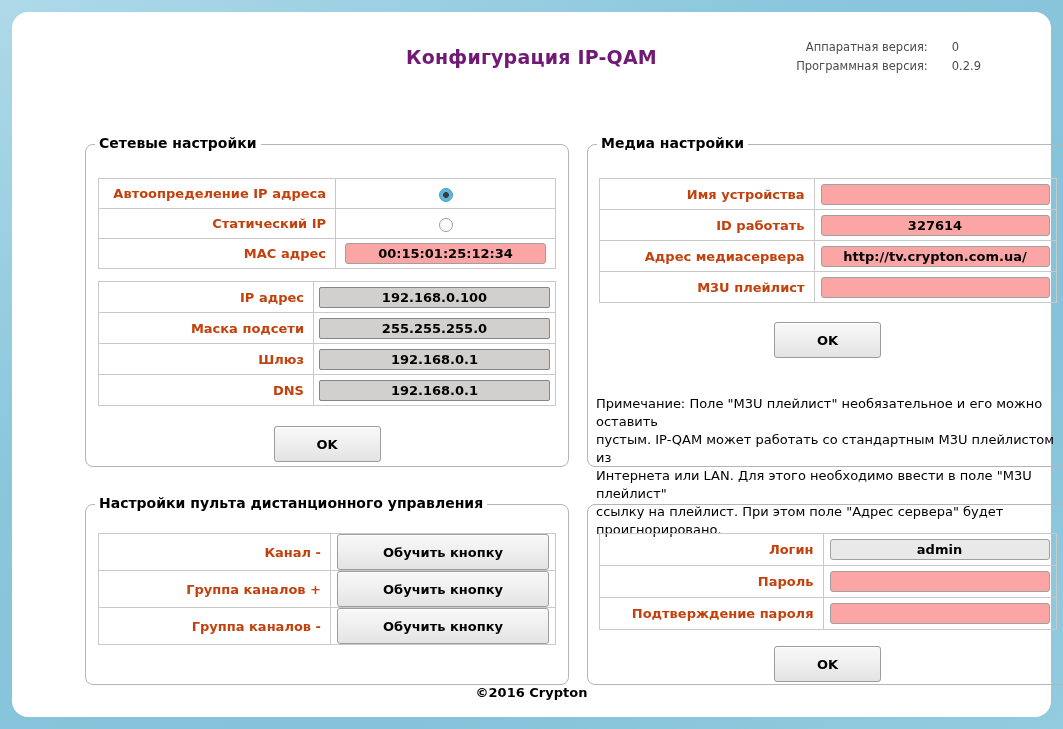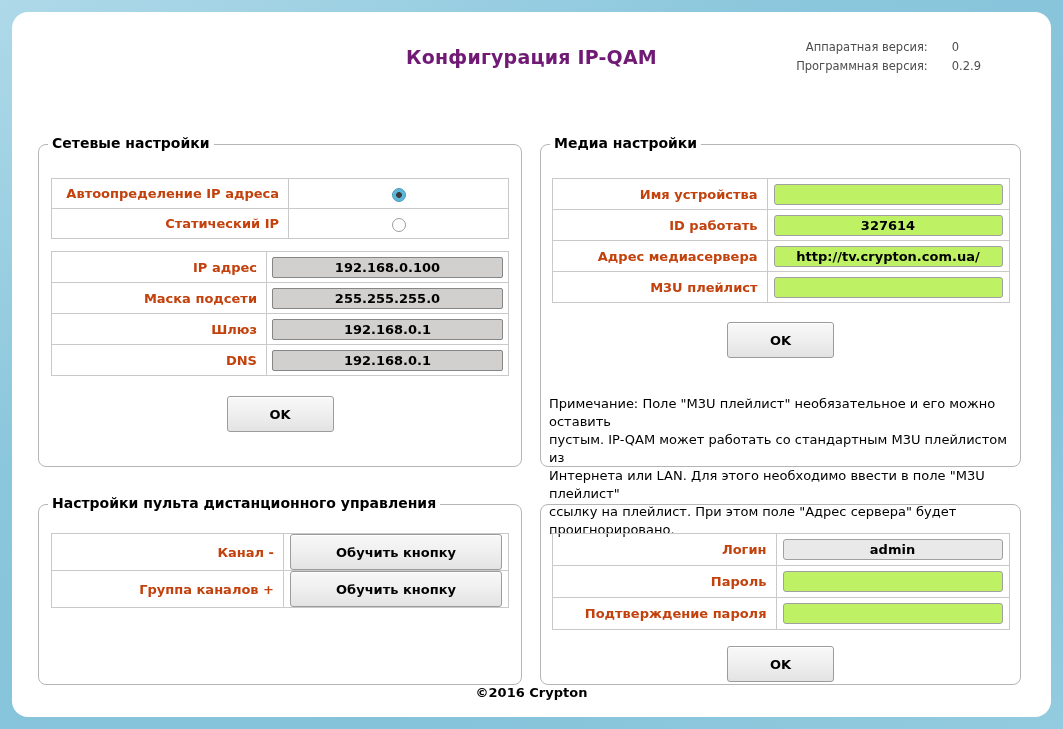--- a/index.html
+++ b/index.html
@@ -33,20 +33,21 @@
   }
   .vlabel { text-align: right; }
   .vvalue { text-align: left; }
   
   .content {
     display: grid;
     grid-template-columns: 484px 481px;
     grid-template-rows: 323px 181px;
     column-gap: 18px; row-gap: 37px;
     padding: 0 26px;
+    margin-left: 47px;
   }
   .panel {
     position: relative;
     border: 1px solid #b5b5b5;
     border-radius: 8px;
   }
   .panel-legend {
     position: absolute; top: -10px; left: 9px;
     background: #ffffff; padding: 0 4px;
     font-size: 14px; font-weight: bold; color: #000;
@@ -72,21 +73,21 @@
   .remote-t { margin-top: 28px; }
   .remote-t td { height: 36px; }
   .remote-t .lbl { width: 232px; }
   .auth-t { margin-top: 28px; }
   .auth-t td { height: 32px; }
   .auth-t .lbl { width: 224px; }
   
   .txt {
     height: 21px;
     border: 1px solid #a0a0a0; border-radius: 3px;
-    background: #bef264;
+    background: #fca5a5;
     font-family: "DejaVu Sans", "Liberation Sans", sans-serif;
     font-size: 13px; font-weight: bold; color: #000;
     text-align: center;
     padding: 0 4px;
     vertical-align: middle;
   }
   .w-std { width: calc(100% - 12px); }
   .w-mac { width: calc(100% - 18px); }
   .w-gray { width: calc(100% - 10px); }
   .txt.grayed {
@@ -152,20 +153,24 @@
       <table class="ftable net-a">
         <tbody>
             <tr>
           <td class="lbl">Автоопределение IP адреса</td>
           <td class="ctl"><span class="radio on"></span></td>
         </tr>
         <tr>
           <td class="lbl">Статический IP</td>
           <td class="ctl"><span class="radio off"></span></td>
         </tr>
+        <tr>
+          <td class="lbl">MAC адрес</td>
+          <td class="ctl"><input type="text" class="txt w-mac" value="00:15:01:25:12:34" style=""></td>
+        </tr>
       </tbody>
         </table>
       <table class="ftable net-b">
         <tbody>
             <tr>
           <td class="lbl">IP адрес</td>
           <td class="ctl"><input type="text" class="txt grayed w-gray" disabled="" value="192.168.0.100" style=""></td>
         </tr>
         <tr>
           <td class="lbl">Маска подсети</td>
@@ -219,20 +224,24 @@
       <table class="ftable remote-t">
         <tbody>
         <tr>
           <td class="lbl">Канал -</td>
           <td class="ctl"><button class="btn learn-btn">Обучить кнопку</button></td>
         </tr>
         <tr>
           <td class="lbl">Группа каналов +</td>
           <td class="ctl"><button class="btn learn-btn">Обучить кнопку</button></td>
         </tr>
+        <tr>
+          <td class="lbl">Группа каналов -</td>
+          <td class="ctl"><button class="btn learn-btn">Обучить кнопку</button></td>
+        </tr>
       </tbody>
         </table>
     </div>
 
     <div class="panel">
       <table class="ftable auth-t">
         <tbody>
             <tr>
           <td class="lbl">Логин</td>
           <td class="ctl"><input type="text" class="txt ro w-std" readonly="" value="admin" style=""></td>

